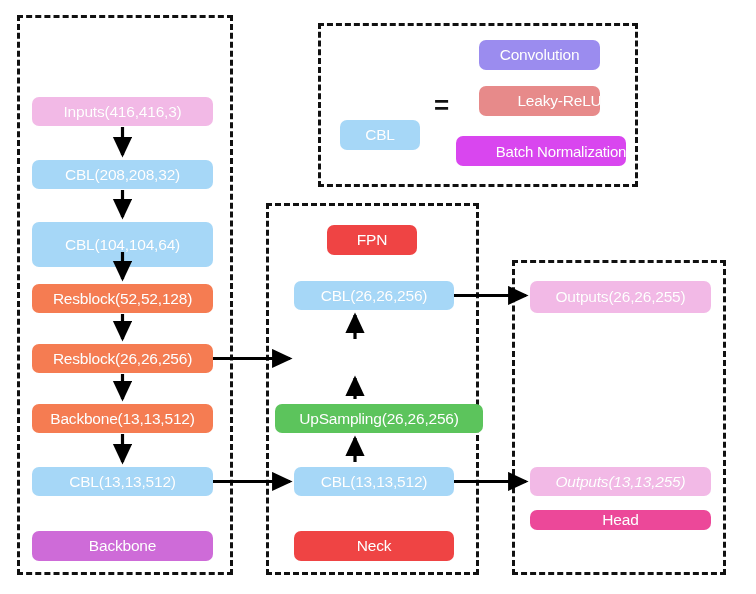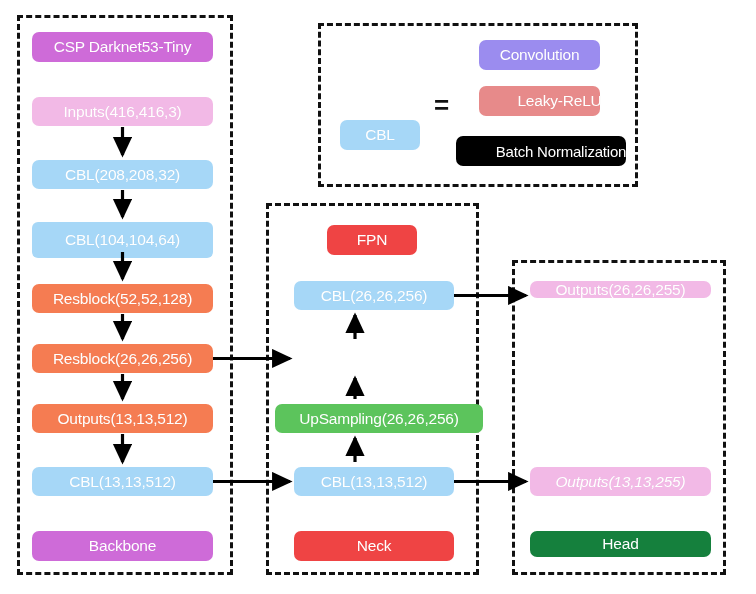--- a/index.html
+++ b/index.html
@@ -48,70 +48,69 @@
     pointer-events:none;
   }
 </style>
 </head>
 <body>
 
 <div id="diagram">
 
   <div class="dashed-group" style="left:17px;top:15px;width:216px;height:560px;"></div>
 
-  <div class="node" style="left:32px;top:32px;width:181px;height:30px;background:#CE6BD8;">CSP Darknet53-Tiny</div>
 
   <div class="node" style="left:32px;top:97px;width:181px;height:29px;background:#F2B9E6;">Inputs(416,416,3)</div>
 
   <div class="node" style="left:32px;top:160px;width:181px;height:29px;background:#A6D7F7;">CBL(208,208,32)</div>
 
-  <div class="node" style="left:32px;top:222px;width:181px;height:36px;background:#A6D7F7;border-radius:6px;">CBL(104,104,64)</div>
+  <div class="node" style="left:32px;top:222px;width:181px;height:45px;background:#A6D7F7;">CBL(104,104,64)</div>
 
   <div class="node" style="left:32px;top:284px;width:181px;height:29px;background:#F57C52;">Resblock(52,52,128)</div>
 
   <div class="node" style="left:32px;top:344px;width:181px;height:29px;background:#F57C52;text-align:center;">Resblock(26,26,256)</div>
 
-  <div class="node" style="left:32px;top:404px;width:181px;height:29px;background:#F57C52;">Outputs(13,13,512)</div>
+  <div class="node" style="left:32px;top:404px;width:181px;height:29px;background:#F57C52;">Backbone(13,13,512)</div>
 
   <div class="node" style="left:32px;top:467px;width:181px;height:29px;background:#A6D7F7;">CBL(13,13,512)</div>
 
   <div class="node" style="left:32px;top:531px;width:181px;height:30px;background:#CE6BD8;">Backbone</div>
 
   <div class="dashed-group" style="left:318px;top:23px;width:320px;height:164px;"></div>
 
   <div class="node" style="left:340px;top:86px;width:80px;height:30px;background:#A6D7F7;margin-top:34px;">CBL</div>
 
   <div class="eq-sign" style="left:434px;top:92px;">=</div>
 
   <div class="node" style="left:479px;top:40px;width:121px;height:30px;background:#9B8CEF;">Convolution</div>
 
   <div class="node" style="left:479px;top:86px;width:121px;height:30px;background:#E78A8A;padding-left:40px;">Leaky-ReLU</div>
 
-  <div class="node small" style="left:456px;top:136px;width:170px;height:30px;background:#000000;padding-left:40px;">Batch Normalization</div>
+  <div class="node small" style="left:456px;top:136px;width:170px;height:30px;background:#d946ef;padding-left:40px;">Batch Normalization</div>
 
   <div class="dashed-group" style="left:266px;top:203px;width:213px;height:372px;"></div>
 
   <div class="node" style="left:327px;top:225px;width:90px;height:30px;background:#EF4444;">FPN</div>
 
   <div class="node" style="left:294px;top:281px;width:160px;height:29px;background:#A6D7F7;">CBL(26,26,256)</div>
 
 
   <div class="node" style="left:275px;top:404px;width:208px;height:29px;background:#5CC45C;">UpSampling(26,26,256)</div>
 
   <div class="node" style="left:294px;top:467px;width:160px;height:29px;background:#A6D7F7;">CBL(13,13,512)</div>
 
   <div class="node" style="left:294px;top:531px;width:160px;height:30px;background:#EF4444;">Neck</div>
 
   <div class="dashed-group" style="left:512px;top:260px;width:214px;height:315px;"></div>
 
-  <div class="node" style="left:530px;top:281px;width:181px;height:17px;background:#F2B9E6;">Outputs(26,26,255)</div>
+  <div class="node" style="left:530px;top:281px;width:181px;height:32px;background:#F2B9E6;">Outputs(26,26,255)</div>
 
   <div class="node" style="left:530px;top:467px;width:181px;height:29px;background:#F2B9E6;font-style:italic;">Outputs(13,13,255)</div>
 
-  <div class="node" style="left:530px;top:531px;width:181px;height:26px;background:#15803d;">Head</div>
+  <div class="node" style="left:530px;top:510px;width:181px;height:20px;background:#ec4899;">Head</div>
 
   <svg class="edges" viewBox="0 0 756 594" xmlns="http://www.w3.org/2000/svg">
     <defs>
       <marker id="arrowhead" markerWidth="7" markerHeight="7" refX="5.6" refY="3" orient="auto" markerUnits="strokeWidth">
         <path d="M0,0 L6.4,3 L0,6 z" fill="#000000"></path>
       </marker>
     </defs>
 
     <g stroke="#000000" stroke-width="3.2" fill="none" marker-end="url(#arrowhead)">
 

